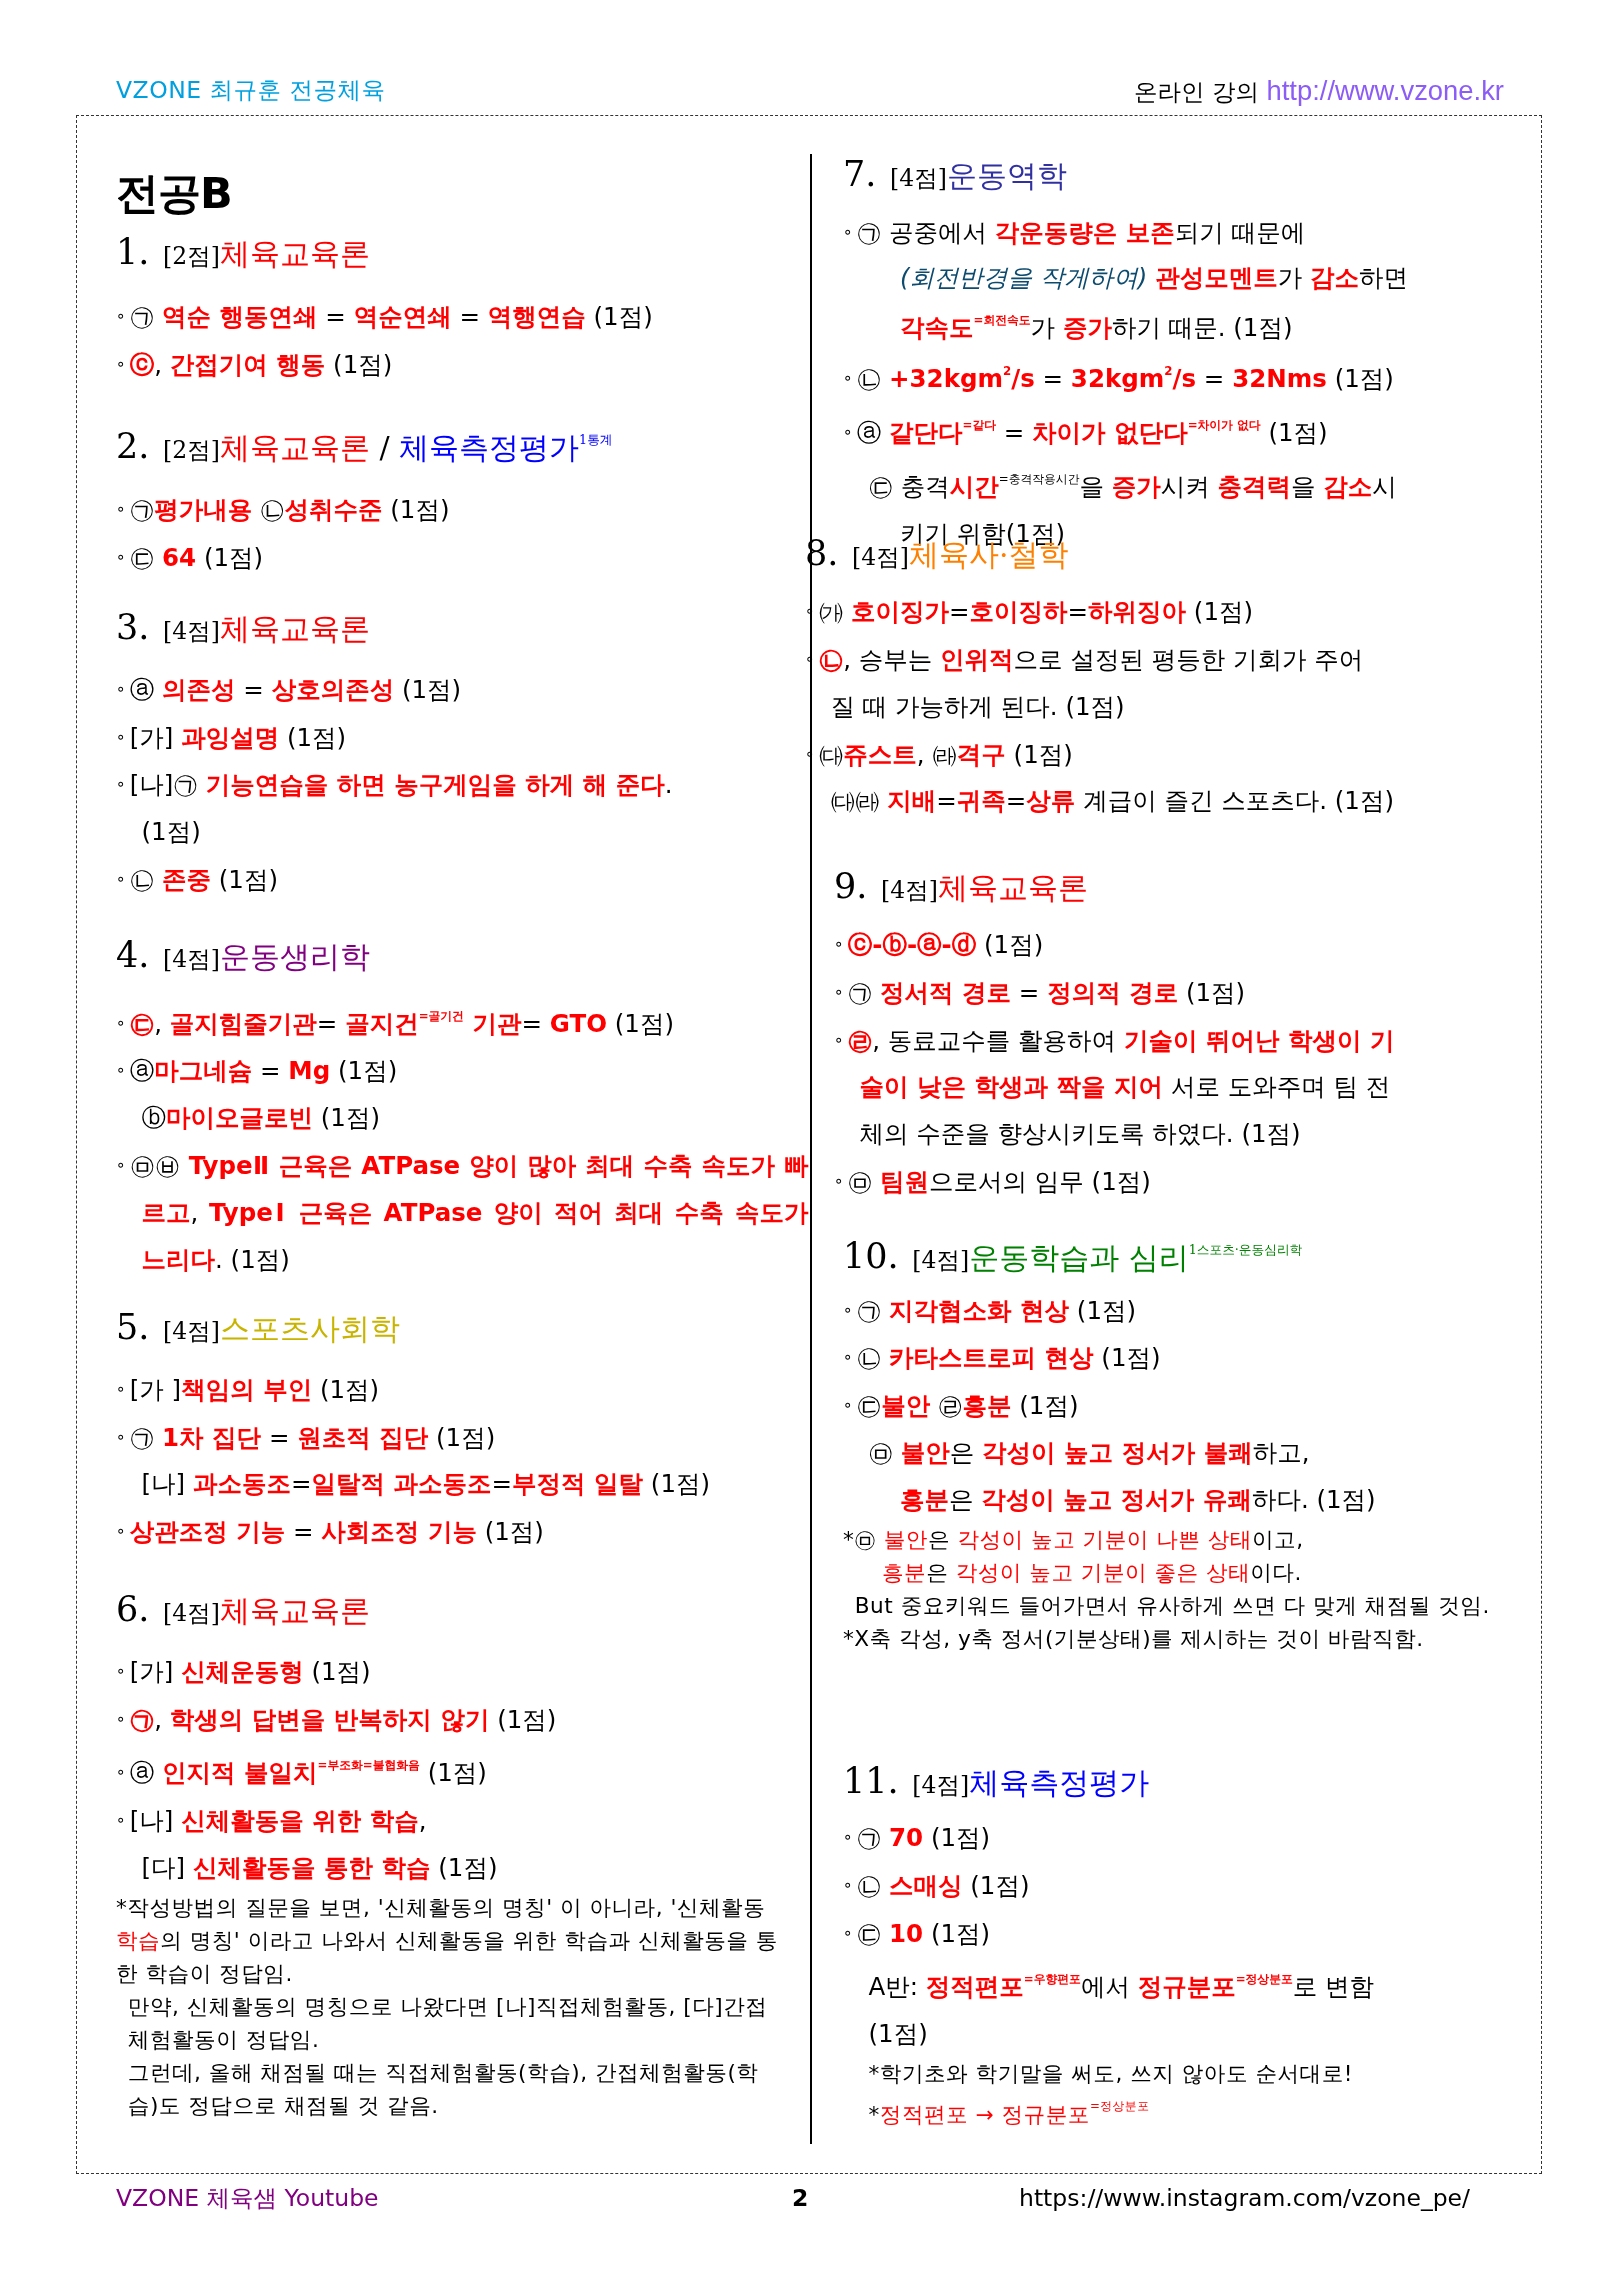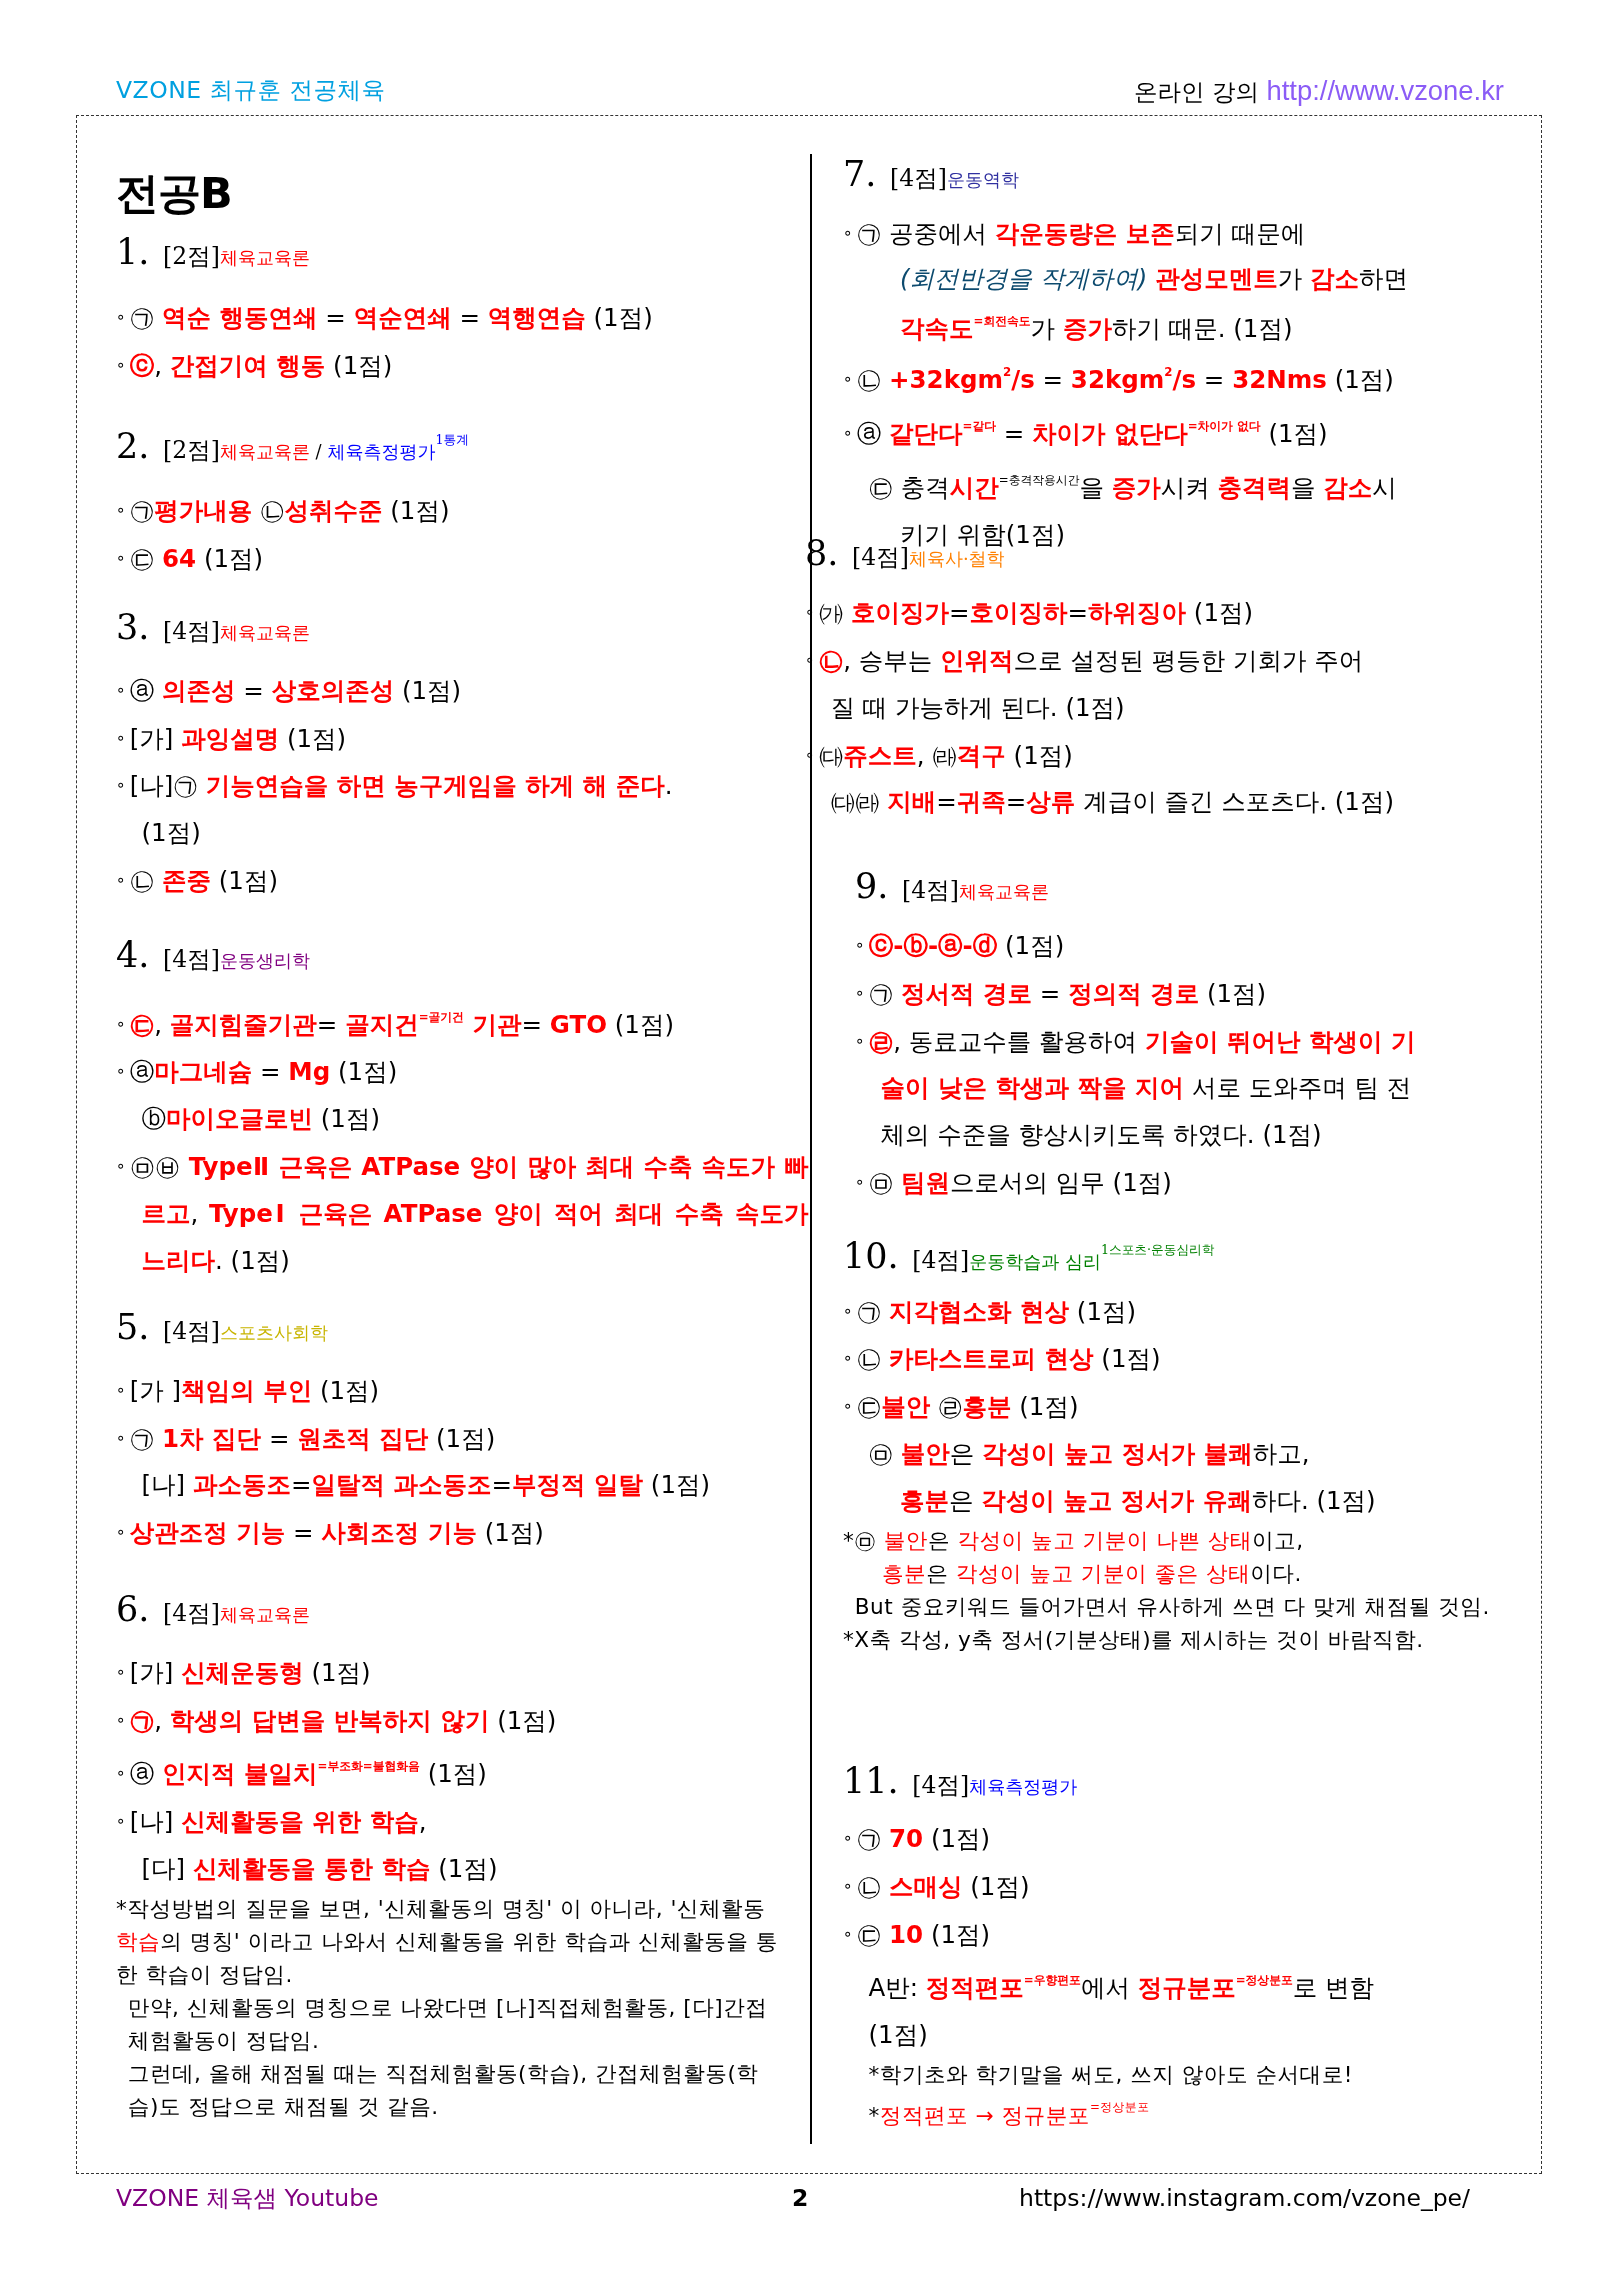--- a/index.html
+++ b/index.html
@@ -15,21 +15,21 @@
            border: 1.5px dashed #333; box-sizing: border-box; }
 
   .divider { position: absolute; left: 810px; top: 154px; width: 1.5px; height: 1990px; background: #000; }
 
   .title { position: absolute; left: 116px; top: 165px; font-size: 43px; font-weight: bold; letter-spacing: -1px; }
 
   .q { position: absolute; }
   .qhead { font-family: "DejaVu Serif", "Liberation Serif", serif; font-size: 33px; line-height: 39px; white-space: nowrap; }
   .qhead .num { font-size: 35px; }
   .qhead .pts { font-size: 23.5px; margin-left: 13.7px; }
-  .qhead .subj { font-size: 18px; text-align: right; }
+  .qhead .subj { font-size: 30px; text-align: right; }
   .qhead sup { font-size: 12.7px; vertical-align: 13.7px; }
 
   .line { font-size: 24.5px; line-height: 47px; white-space: nowrap; }
   .line.wrap { white-space: normal; line-height: 47px; }
   .ind { padding-left: 25.5px; }
   .ind3 { padding-left: 57px; }
   .r { color: #ff0000; font-weight: bold; }
   .rn { color: #ff0000; }
   .g { color: #0c4a6e; font-style: italic; }
   .bul { font-size: 15.7px; vertical-align: 3.9px; margin-right: 3.9px; }
@@ -146,21 +146,21 @@
     <span class="num">8.</span><span class="pts">[4점]</span><span class="subj" style="color:#ff8000">체육사·철학</span>
   </div>
   <div style="height:9.8px"></div>
   <div class="line"><span class="bul">∘</span><span>㈎</span> <span class="r">호이징가</span><span>=</span><span class="r">호이징하</span><span>=</span><span class="r">하위징아</span><span> (1점)</span></div>
   <div class="line"><span class="bul">∘</span><span class="r">㉡</span><span>, 승부는 </span><span class="r">인위적</span><span>으로 설정된 평등한 기회가 주어</span></div>
   <div class="line ind"><span>질 때 가능하게 된다. (1점)</span></div>
   <div class="line"><span class="bul">∘</span><span>㈐</span><span class="r">쥬스트</span><span>, </span><span>㈑</span><span class="r">격구</span><span> (1점)</span></div>
   <div class="line ind"><span>㈐㈑</span> <span class="r">지배</span><span>=</span><span class="r">귀족</span><span>=</span><span class="r">상류</span><span> 계급이 즐긴 스포츠다. (1점)</span></div>
 </div>
 
-<div class="q" style="left:855px; top:867px; width:676px;">
+<div class="q" style="left:834px; top:867px; width:676px;">
   <div class="qhead">
     <span class="num">9.</span><span class="pts">[4점]</span><span class="subj" style="color:#ff0000">체육교육론</span>
   </div>
   <div style="height:9.8px"></div>
   <div class="line"><span class="bul">∘</span><span class="r">ⓒ-ⓑ-ⓐ-ⓓ</span><span> (1점)</span></div>
   <div class="line"><span class="bul">∘</span><span>㉠</span> <span class="r">정서적 경로</span><span> = </span><span class="r">정의적 경로</span><span> (1점)</span></div>
   <div class="line"><span class="bul">∘</span><span class="r">㉣</span><span>, 동료교수를 활용하여 </span><span class="r">기술이 뛰어난 학생이 기</span></div>
   <div class="line ind"><span class="r">술이 낮은 학생과 짝을 지어</span><span> 서로 도와주며 팀 전</span></div>
   <div class="line ind"><span>체의 수준을 향상시키도록 하였다. (1점)</span></div>
   <div class="line"><span class="bul">∘</span><span>㉤</span> <span class="r">팀원</span><span>으로서의 임무 (1점)</span></div>

